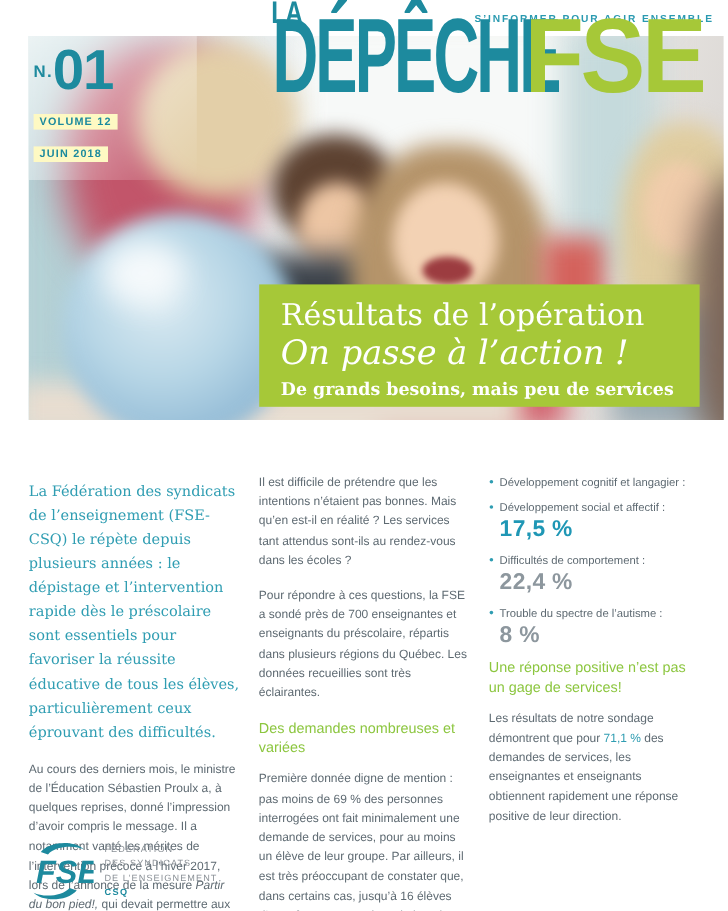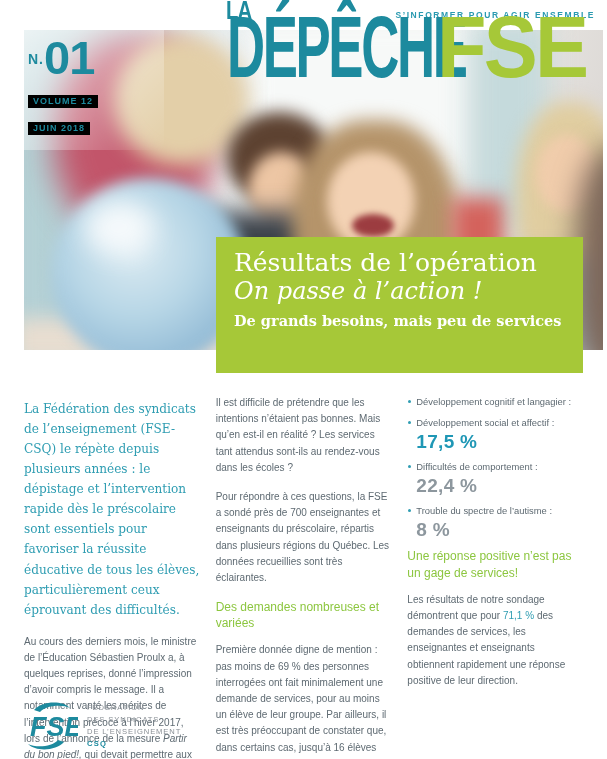--- a/index.html
+++ b/index.html
@@ -42,29 +42,29 @@
            background:radial-gradient(circle at 42% 38%,#dcebf2 0%,#b7d6e6 40%,#8fb8d4 75%,#7ea9c6 100%);}
   .b-globehl{left:60px;top:170px;width:70px;height:55px;background:#ffffff;border-radius:50%;filter:blur(12px);opacity:.8;}
   .b-fade{left:0;top:0;width:140px;height:120px;
           background:linear-gradient(135deg,rgba(255,255,255,.72),rgba(255,255,255,0));}
 
   
   .issue{position:absolute;left:28px;top:34px;z-index:7;}
   .issue-num{color:#1d8a9e;font-weight:800;line-height:1;}
   .issue-n{font-size:14px;vertical-align:10px;letter-spacing:1px;}
   .issue-01{font-size:47px;letter-spacing:-1px;}
-  .chip{display:inline-block;background:#000000;color:#1d8a9e;font-weight:bold;font-size:9px;
+  .chip{display:inline-block;background:#fef9c3;color:#1d8a9e;font-weight:bold;font-size:9px;
         letter-spacing:1px;padding:2px 5px;margin-top:14px;}
   .chip-row{line-height:1;}
 
   
-  .hero{position:absolute;left:216px;top:237px;width:367px;height:136px;background:#a6c838;
+  .hero{position:absolute;left:216px;top:237px;width:367px;height:102px;background:#a6c838;
         z-index:8;box-sizing:border-box;padding:11px 10px 0 18px;color:#fff;}
   .hero-h1{font-family:"DejaVu Serif",serif;font-size:25px;line-height:1.2;font-weight:400;}
-  .hero-h2{font-family:"DejaVu Serif",serif;font-size:24px;line-height:1.15;font-style:italic;font-weight:400;}
+  .hero-h2{font-family:"DejaVu Serif",serif;font-size:28px;line-height:1.15;font-style:italic;font-weight:400;}
   .hero-sub{font-family:"DejaVu Serif",serif;font-size:14.5px;line-height:1.32;font-weight:bold;margin-top:5px;}
 
   
   .cols{position:absolute;left:24px;top:395px;width:559px;display:flex;gap:16px;}
   .col{flex:1;min-width:0;}
   .lead{font-family:"DejaVu Serif",serif;color:#2f9db2;font-size:12.1px;line-height:1.66;margin:4px 0 14px 0;}
   .para{color:#5e6a72;font-size:10px;line-height:1.62;margin:0 0 13px 0;}
   .green-h{color:#8cc63f;font-size:12px;line-height:1.35;margin:2px 0 11px 0;font-weight:400;}
   .teal-inline{color:#2f9db2;}
   .stats{list-style:none;margin:0;padding:0;}

